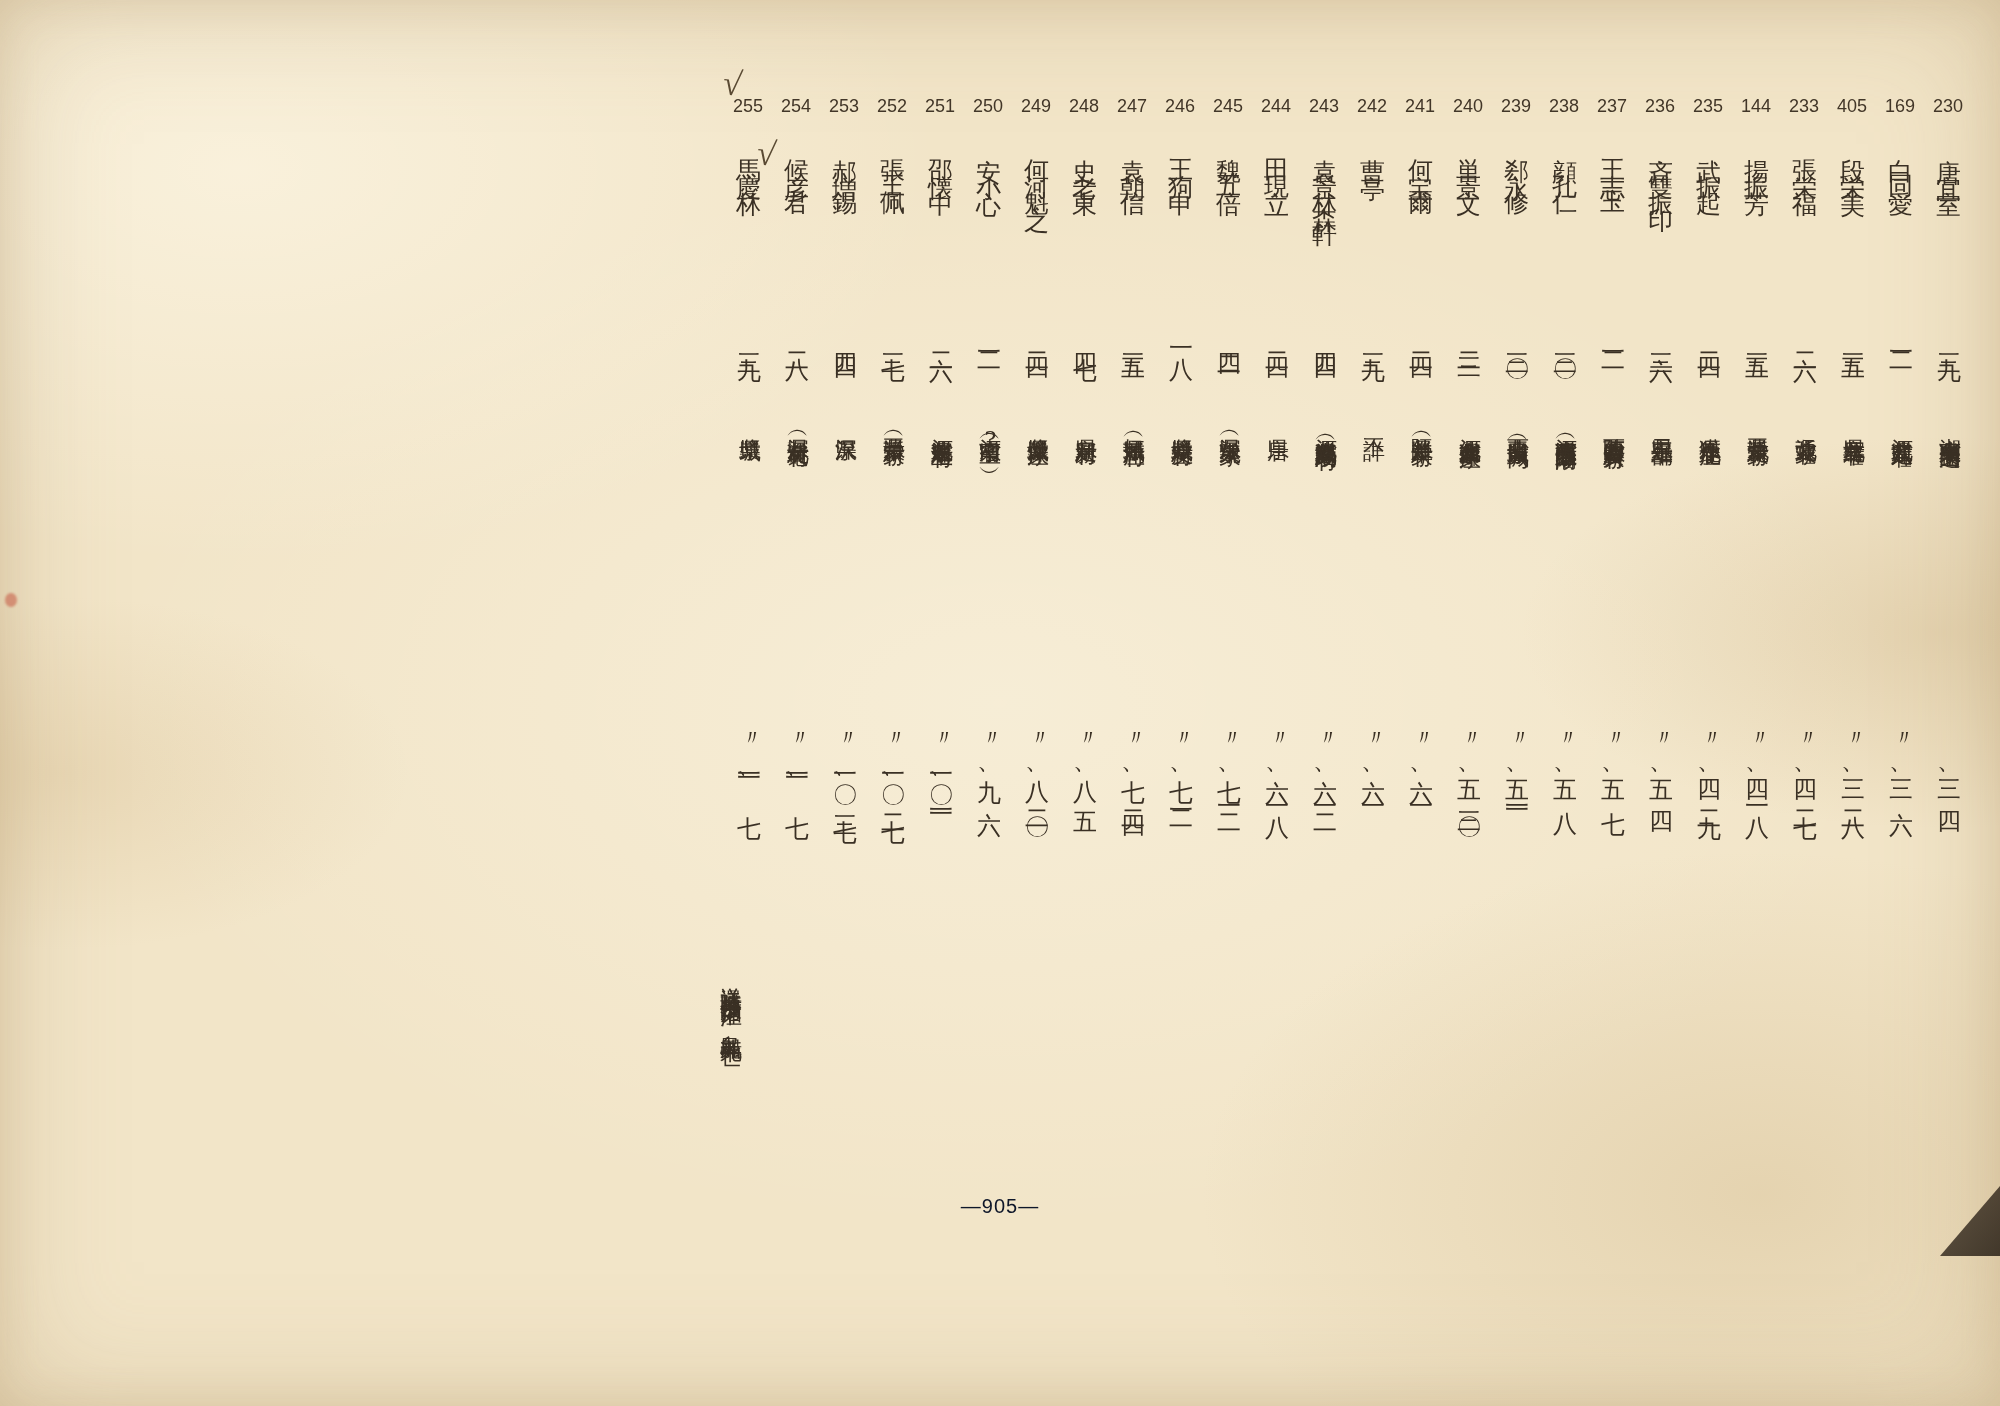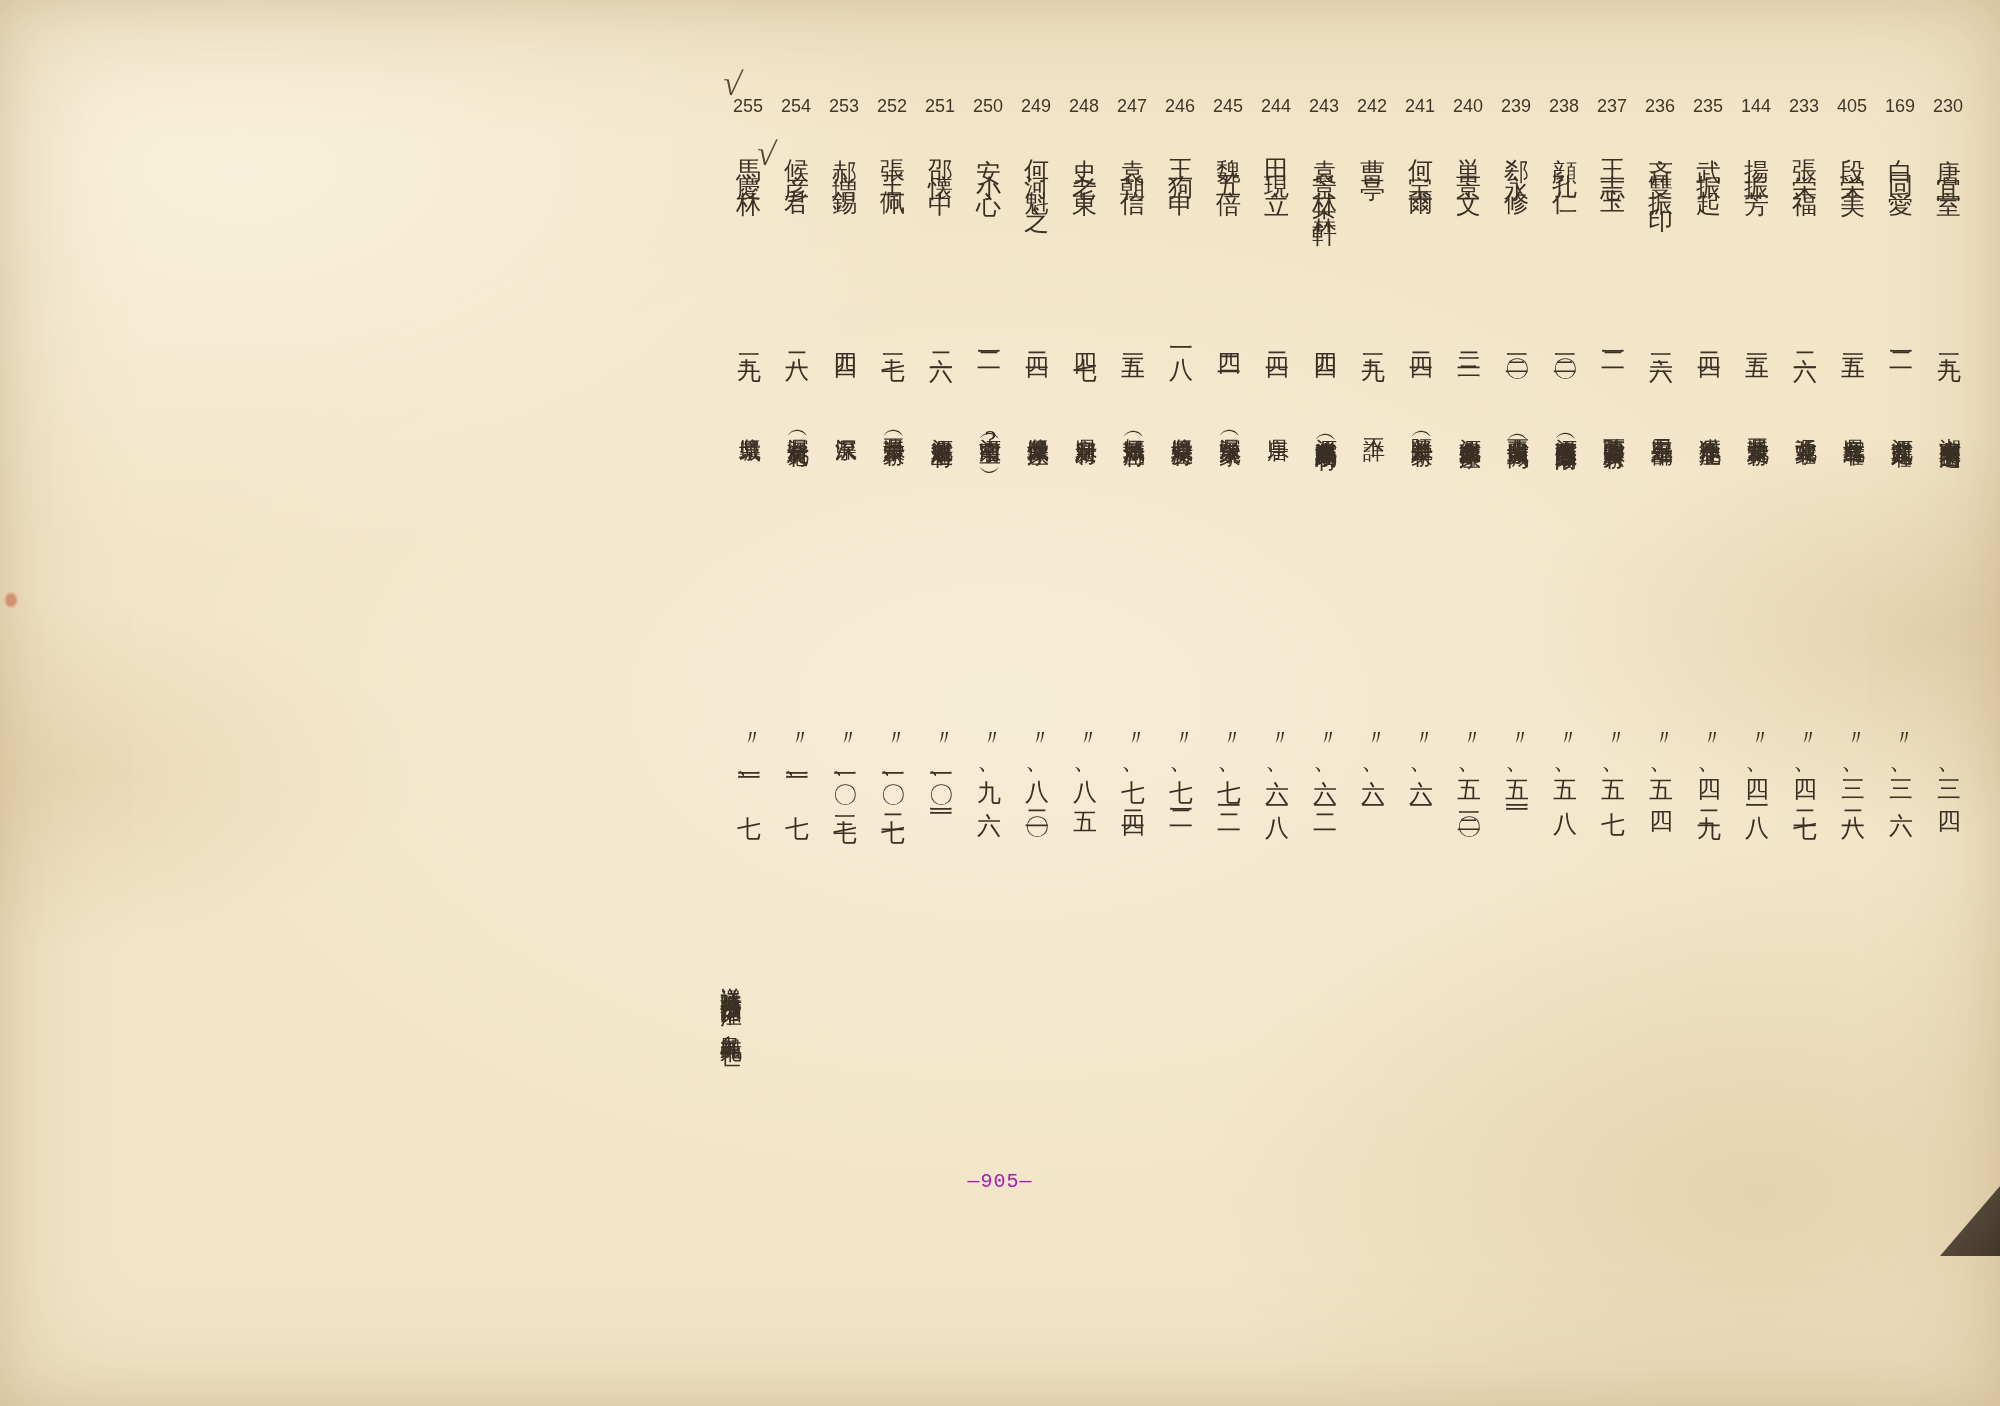--- a/index.html
+++ b/index.html
@@ -107,25 +107,25 @@
   #footnote{
     position:absolute;
     left:718px; top:970px;
     height:235px;
     font-size:22px;
     color:#3a3024;
   }
   #pagenum{
     position:absolute;
     left:0; right:0;
-    top:1170px;
+    top:1195px;
     text-align:center;
-    font-family:Liberation Mono, monospace;
+    font-family:Liberation Sans, sans-serif;
     font-size:20px;
-    color:#a21caf;
+    color:#0f172a;
     letter-spacing:1px;
   }
 </style>
 </head>
 <body>
 
 <div class="paper-stain"></div>
 <div class="edge-shade"></div>
 <div class="red-mark"></div>
 <div class="corner-fold"></div>

